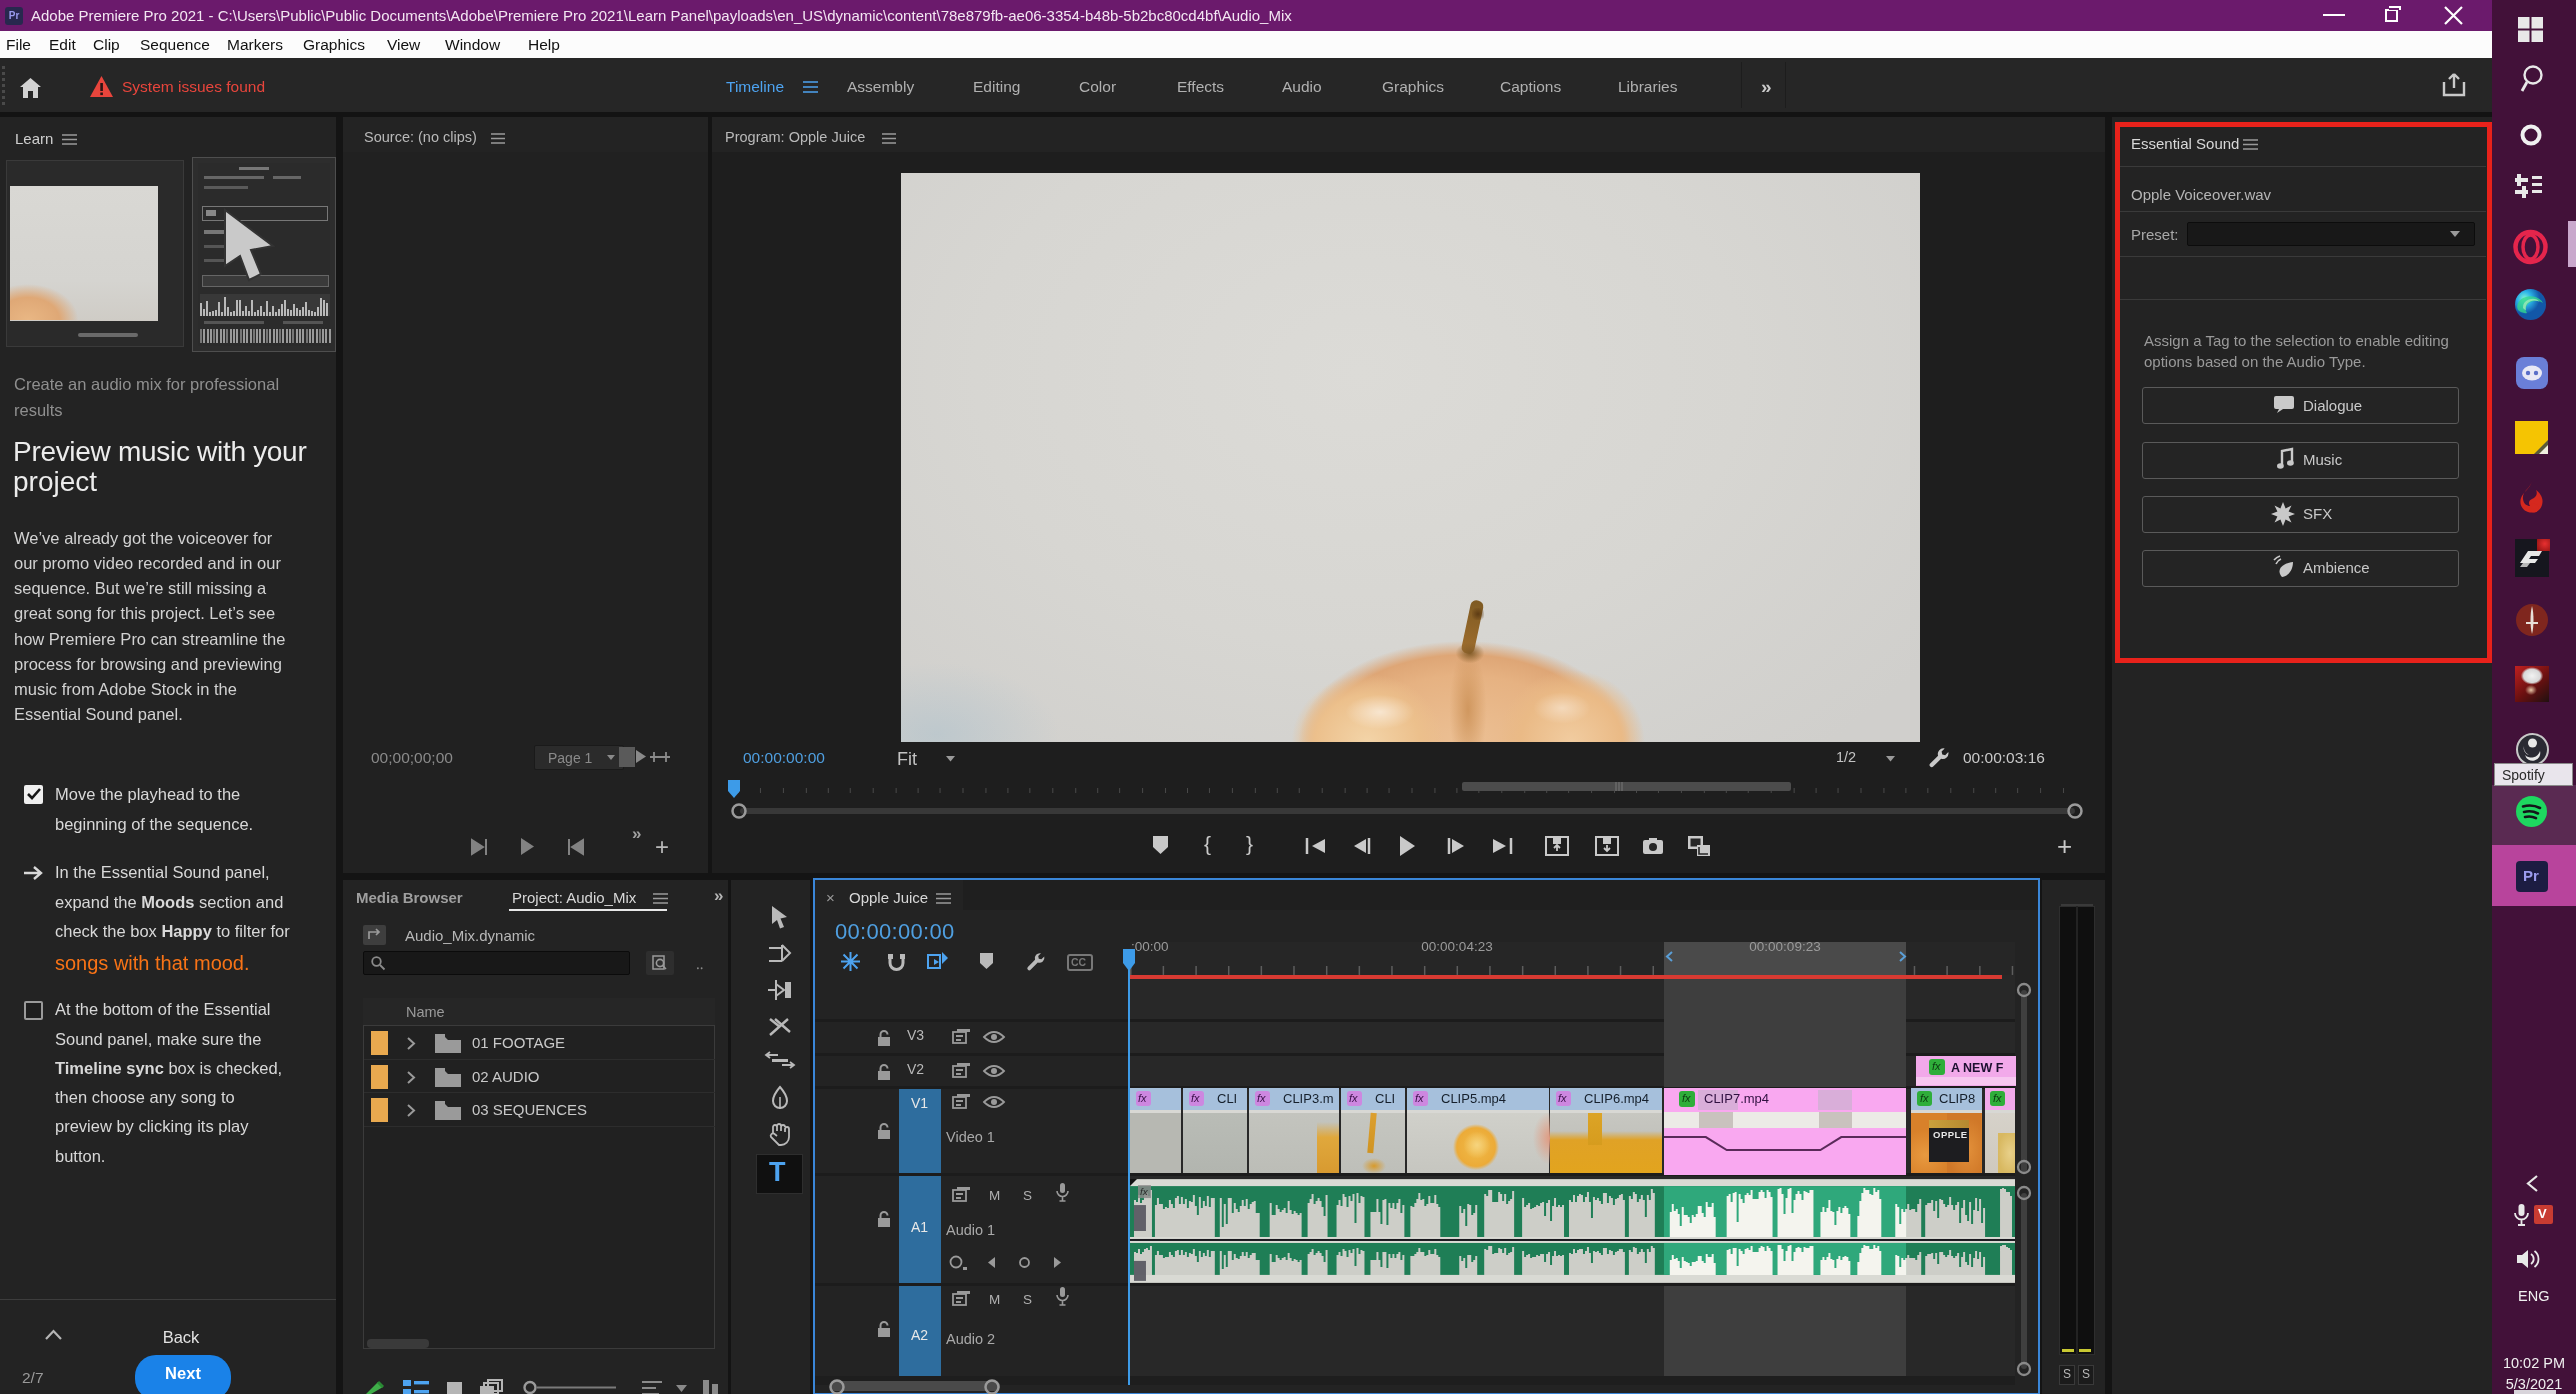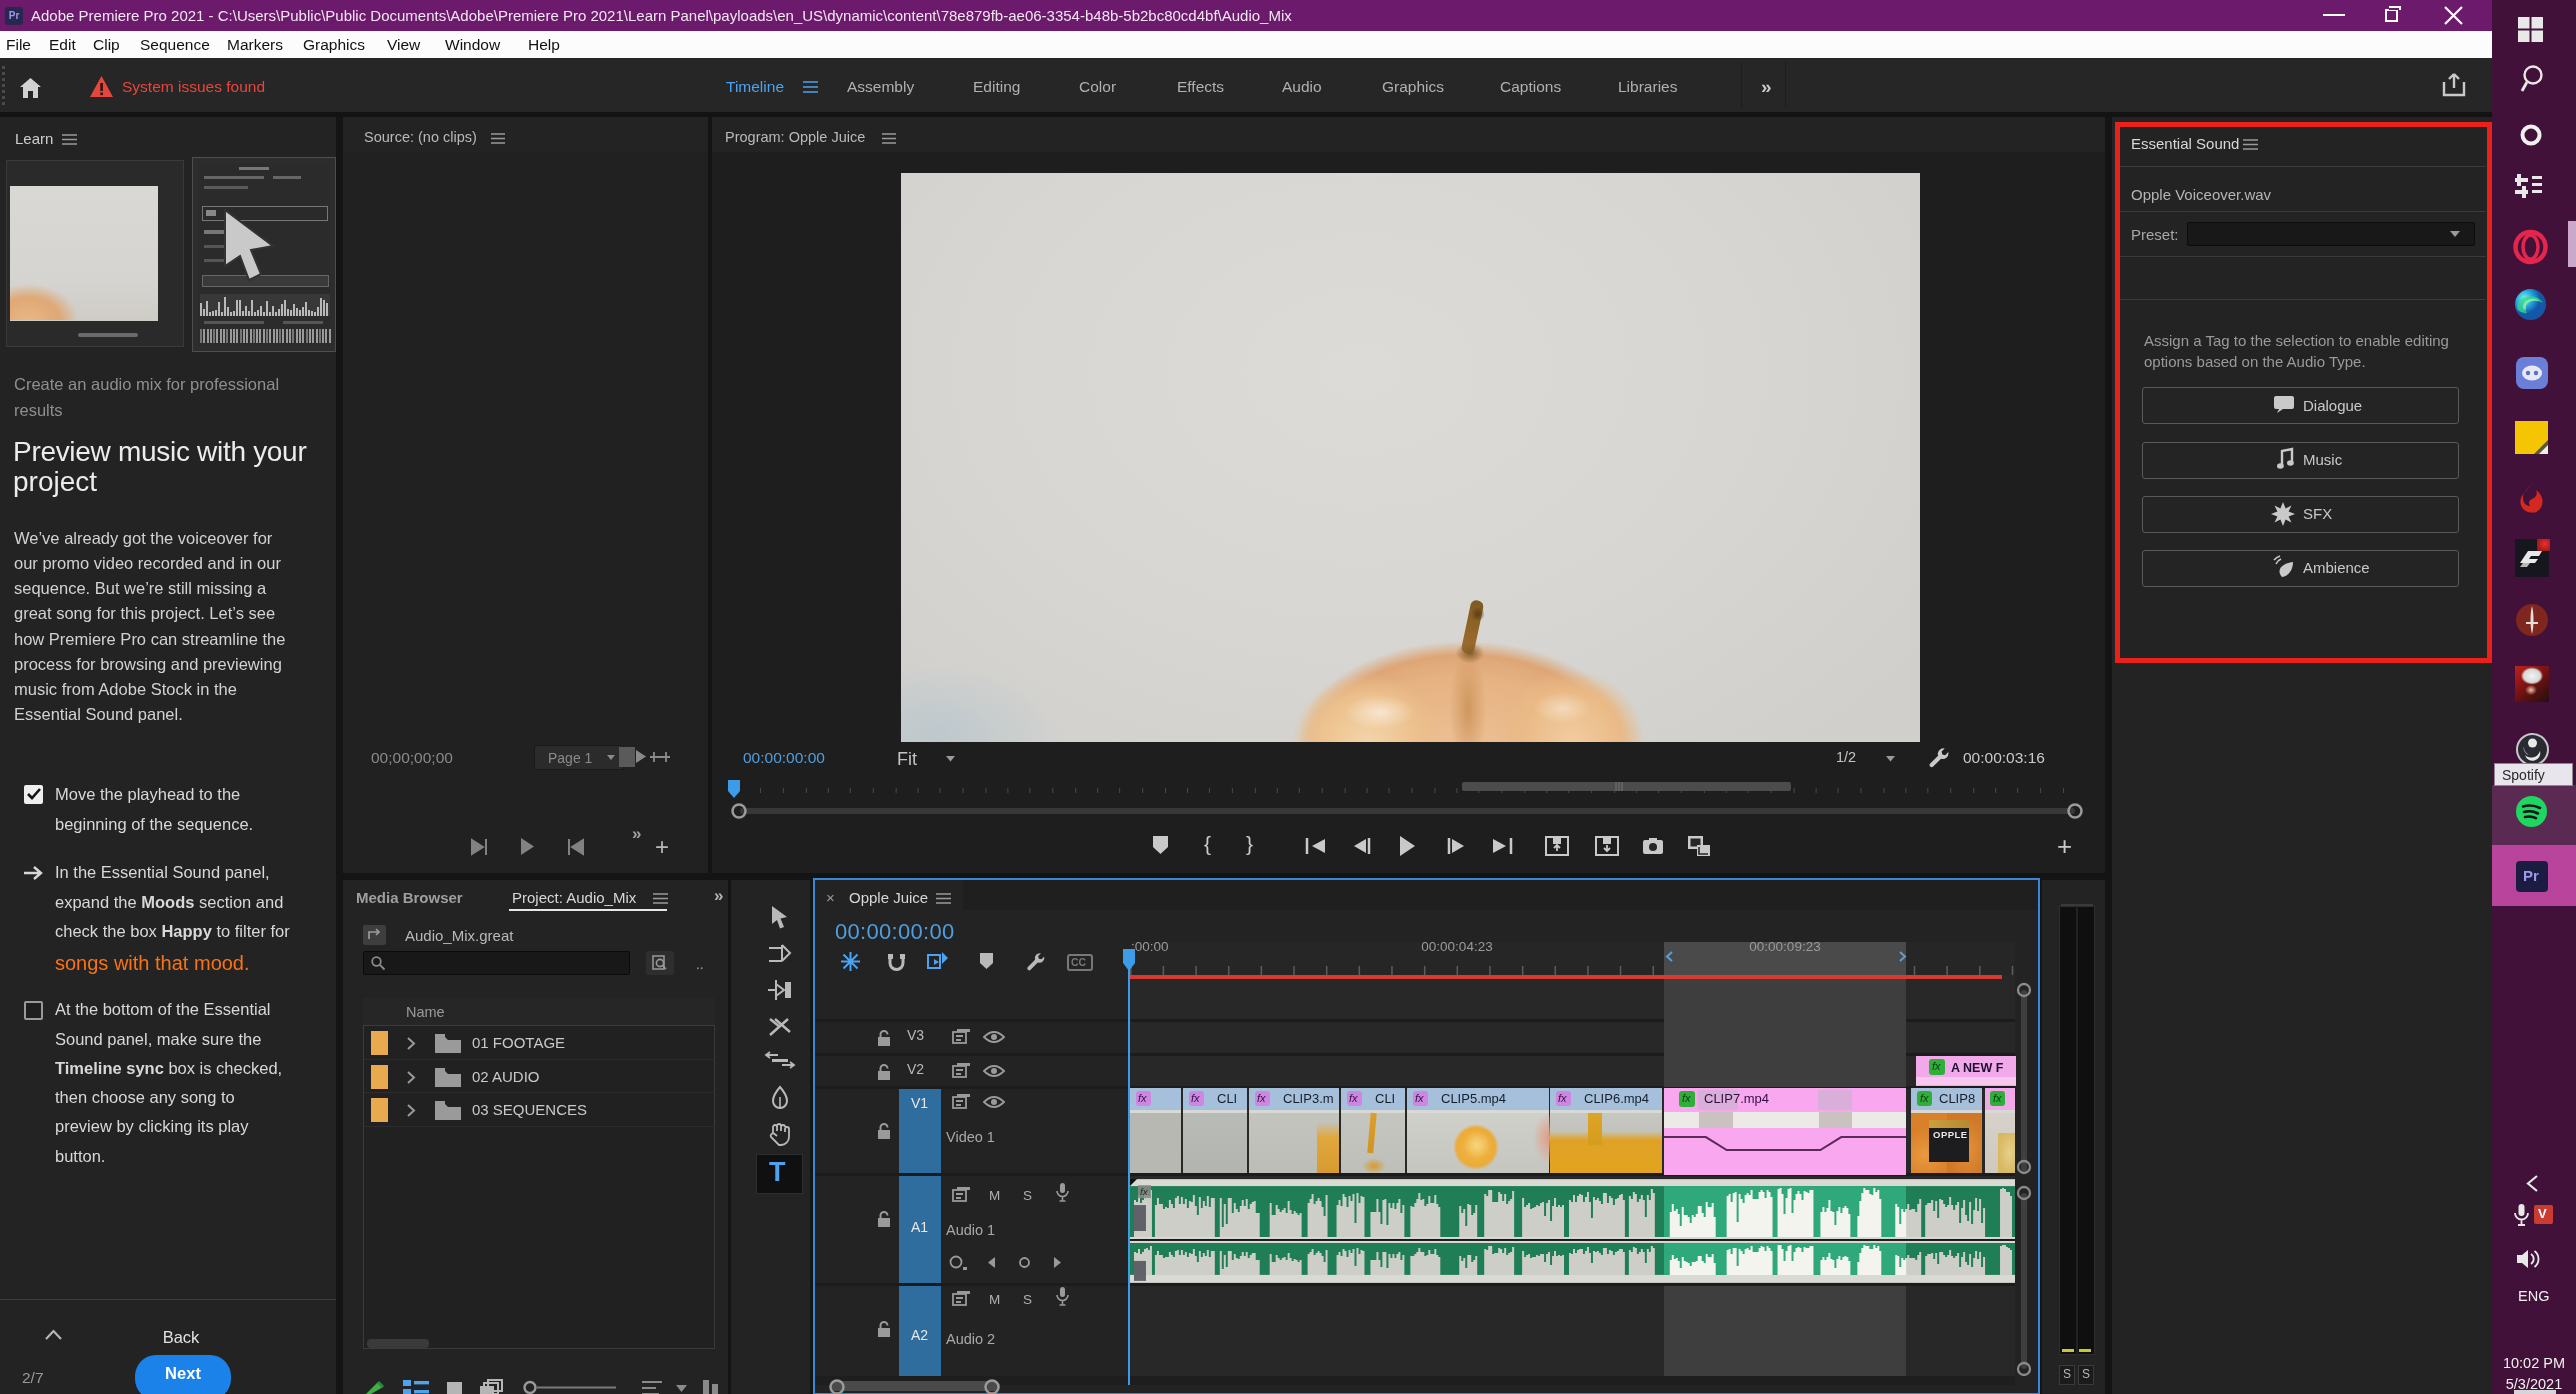--- a/index.html
+++ b/index.html
@@ -446,21 +446,21 @@
 <div class="t " style="left:512px;top:889px;font-size:15px;color:#d8d8d8;">Project: Audio_Mix</div>
 <div class="" style="left:509px;top:909px;width:158px;height:2px;background:#e8e8e8"></div>
 <svg style="left:653px;top:893px" width="15" height="11" viewBox="0 0 15 11">
     <path d="M0 1 H15 M0 5.5 H15 M0 10 H15" stroke="#9a9a9a" stroke-width="1.5"></path>
   </svg>
 <div class="t " style="left:714px;top:886px;font-size:17px;color:#b5b5b5;font-weight:bold">»</div>
 <div class="" style="left:363px;top:925px;width:23px;height:20px;background:#3e3e3e;border-radius:2px"></div>
 <svg style="left:367px;top:929px" width="15" height="12" viewBox="0 0 15 12">
     <path d="M2 10 V3 H12 M9 0 L12 3 L9 6" stroke="#9a9a9a" stroke-width="1.7" fill="none"></path>
   </svg>
-<div class="t " style="left:405px;top:927px;font-size:15px;color:#b8b8b8;">Audio_Mix.great</div>
+<div class="t " style="left:405px;top:927px;font-size:15px;color:#b8b8b8;">Audio_Mix.dynamic</div>
 <div class="" style="left:363px;top:951px;width:267px;height:24px;background:#181818;border:1px solid #0b0b0b;border-radius:2px"></div>
 <svg style="left:371px;top:956px" width="14" height="14" viewBox="0 0 14 14">
     <circle cx="5.5" cy="5.5" r="4.3" fill="none" stroke="#8a8a8a" stroke-width="1.8"></circle>
     <path d="M9 9 L13.5 13.5" stroke="#8a8a8a" stroke-width="1.8"></path>
   </svg>
 <div class="" style="left:646px;top:951px;width:28px;height:24px;background:#2e2e2e;border-radius:2px"></div>
 <svg style="left:652px;top:955px" width="16" height="16" viewBox="0 0 16 16">
     <rect x="1" y="1" width="11" height="13" fill="none" stroke="#9a9a9a" stroke-width="1.5"></rect>
     <circle cx="8" cy="8" r="3.6" fill="none" stroke="#9a9a9a" stroke-width="1.6"></circle>
     <path d="M10.5 10.5 L14 14" stroke="#9a9a9a" stroke-width="1.6"></path>

